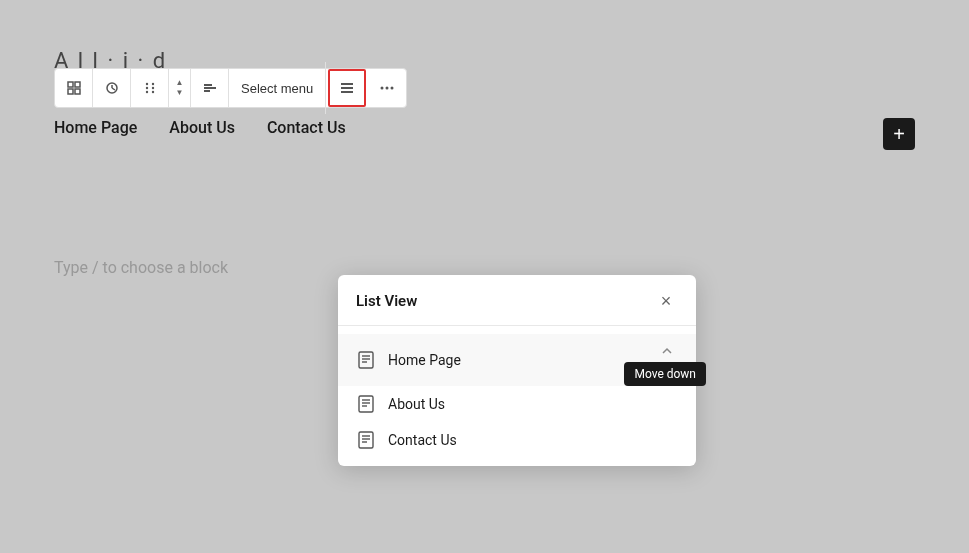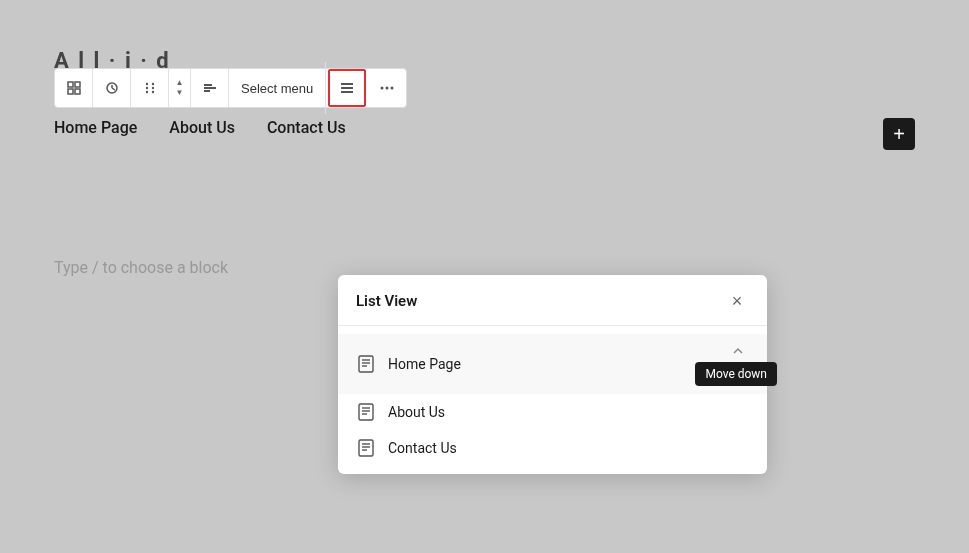--- a/index.html
+++ b/index.html
@@ -13,21 +13,21 @@
     }
 
     
     .logo-area {
       position: absolute;
       top: 48px;
       left: 54px;
       font-size: 22px;
       color: #444;
       letter-spacing: 2px;
-      font-weight: 700;
+      font-weight: 400;
     }
 
     
     .toolbar {
       position: absolute;
       top: 68px;
       left: 54px;
       display: flex;
       align-items: center;
       background: #fff;
@@ -140,21 +140,21 @@
       position: absolute;
       inset: 0;
       background: transparent;
     }
 
     
     .list-view-modal {
       position: absolute;
       top: 275px;
       left: 338px;
-      width: 429px;
+      width: 358px;
       background: #fff;
       border-radius: 6px;
       box-shadow: 0 4px 24px rgba(0,0,0,0.18);
       overflow: visible;
     }
 
     .modal-header {
       display: flex;
       align-items: center;
       justify-content: space-between;
@@ -203,21 +203,21 @@
       font-size: 14px;
       color: #1a1a1a;
       flex: 1;
     }
 
     
     .row-arrows {
       display: flex;
       flex-direction: column;
       align-items: center;
-      gap: 8px;
+      gap: 0;
     }
     .arrow-btn {
       background: transparent;
       border: none;
       cursor: pointer;
       width: 22px;
       height: 18px;
       display: flex;
       align-items: center;
       justify-content: center;

